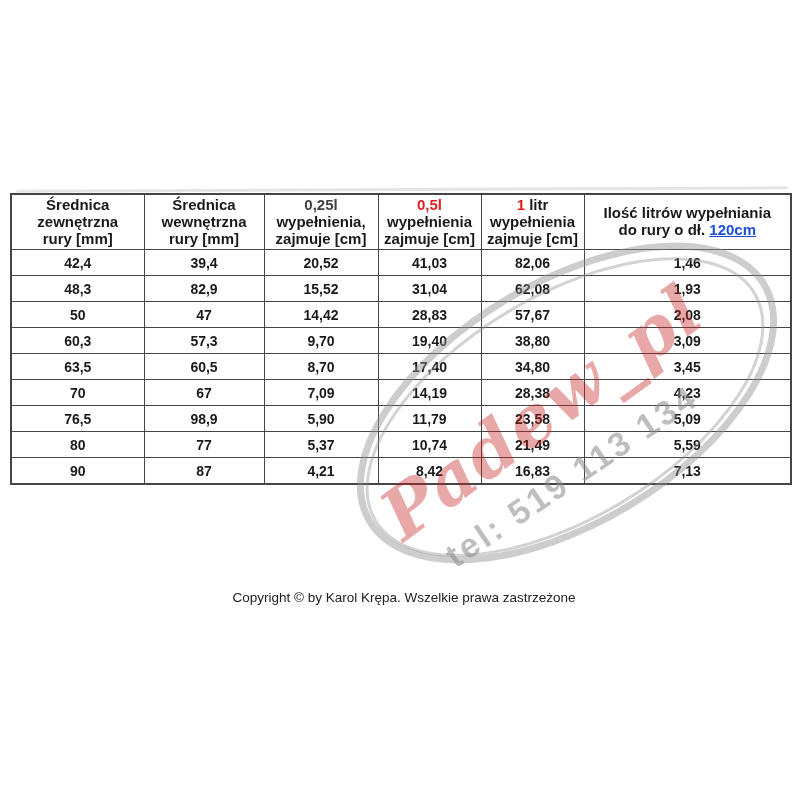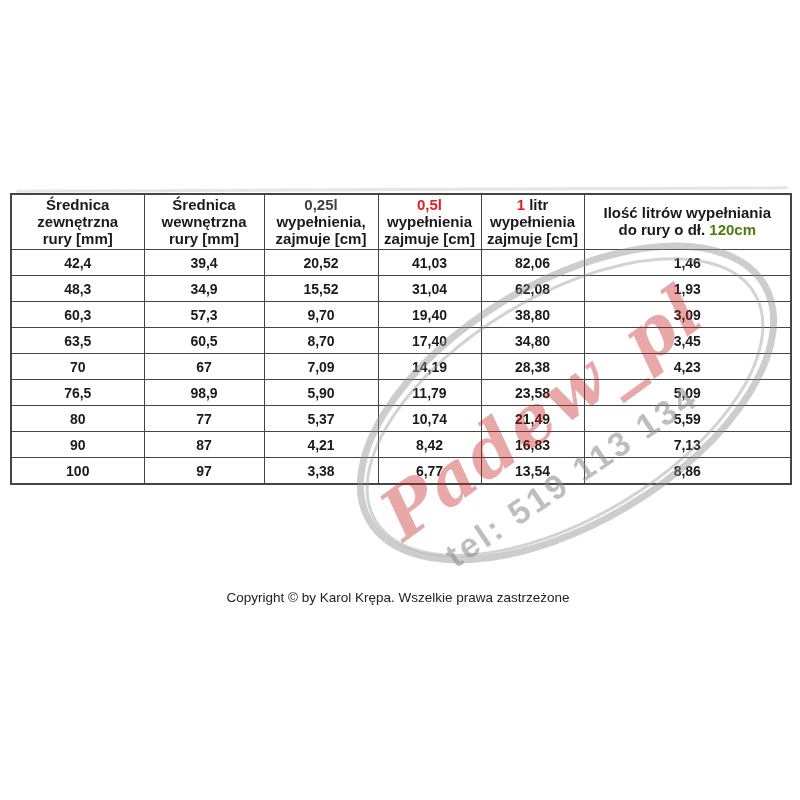--- a/index.html
+++ b/index.html
@@ -29,21 +29,21 @@
   }
   .pipe-table th {
     height: 50px; font-size: 15px; font-weight: bold;
     line-height: 1.12; white-space: pre-line; padding: 2px 1px;
   }
   .pipe-table td {
     height: 26px; font-size: 14px; font-weight: bold; padding: 0 2px;
   }
 
   .copyright {
-    position: absolute; left: 8px; top: 590px; width: 780px;
+    position: absolute; left: 14px; top: 590px; width: 780px;
     text-align: center; font-size: 13.5px; color: #222;
   }
 
   svg.watermark {
     position: absolute; left: 0; top: 0; width: 800px; height: 800px;
     pointer-events: none;
   }
   .wm-brand {
     font-family: "DejaVu Serif", serif;
     font-weight: bold; font-style: italic;
@@ -78,39 +78,47 @@
           <th><span>Średnica
 wewnętrzna
 rury [mm]</span></th>
           <th><span style="color: #404040;">0,25l</span><span> wypełnienia,
 zajmuje [cm]</span></th>
           <th><span style="color: rgb(224, 31, 31);">0,5l</span><span> wypełnienia
 zajmuje [cm]</span></th>
           <th><span style="color: rgb(224, 31, 31);">1</span><span> litr wypełnienia
 zajmuje [cm]</span></th>
           <th><span>Ilość litrów wypełniania
-do rury o dł. </span><span style="color: #4d7c0f;">120cm</span></th>
+do rury o dł. </span><span style="color: #1d4ed8; text-decoration: underline;">120cm</span></th>
         </tr>
     </thead>
     <tbody id="table-body">
         <tr>
           <td>42,4</td>
           <td>39,4</td>
           <td>20,52</td>
           <td>41,03</td>
           <td>82,06</td>
           <td>1,46</td>
         </tr>
         <tr>
           <td>48,3</td>
-          <td>34,9</td>
+          <td>82,9</td>
           <td>15,52</td>
           <td>31,04</td>
           <td>62,08</td>
           <td>1,93</td>
+        </tr>
+        <tr>
+          <td>50</td>
+          <td>47</td>
+          <td>14,42</td>
+          <td>28,83</td>
+          <td>57,67</td>
+          <td>2,08</td>
         </tr>
         <tr>
           <td>60,3</td>
           <td>57,3</td>
           <td>9,70</td>
           <td>19,40</td>
           <td>38,80</td>
           <td>3,09</td>
         </tr>
         <tr>
@@ -146,28 +154,20 @@
           <td>5,59</td>
         </tr>
         <tr>
           <td>90</td>
           <td>87</td>
           <td>4,21</td>
           <td>8,42</td>
           <td>16,83</td>
           <td>7,13</td>
         </tr>
-        <tr>
-          <td>100</td>
-          <td>97</td>
-          <td>3,38</td>
-          <td>6,77</td>
-          <td>13,54</td>
-          <td>8,86</td>
-        </tr>
       </tbody>
   </table>
 
   <div class="copyright">Copyright © by Karol Krępa. Wszelkie prawa zastrzeżone</div>
 
   <svg class="watermark" viewBox="0 0 800 800">
     <g>
       <ellipse cx="567" cy="403" rx="230" ry="120" fill="none" stroke-width="7" opacity="0.45" transform="rotate(-31 567 403)" stroke="#909090"></ellipse>
       <ellipse cx="565" cy="407" rx="221" ry="111" fill="none" stroke-width="3" opacity="0.4" transform="rotate(-31 565 407)" stroke="#909090"></ellipse>
     </g>

